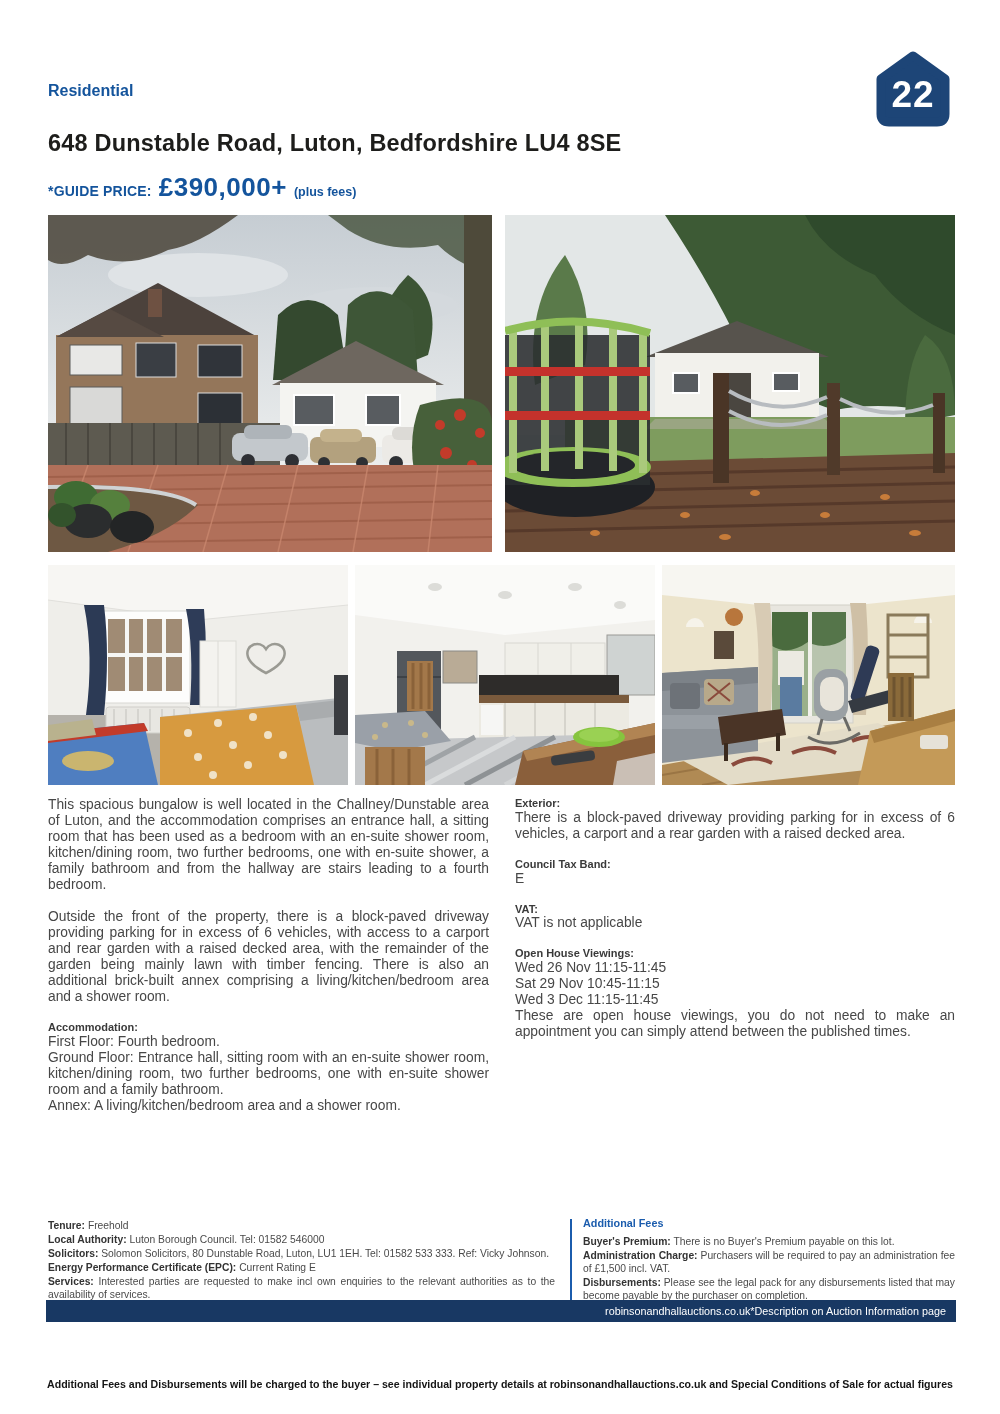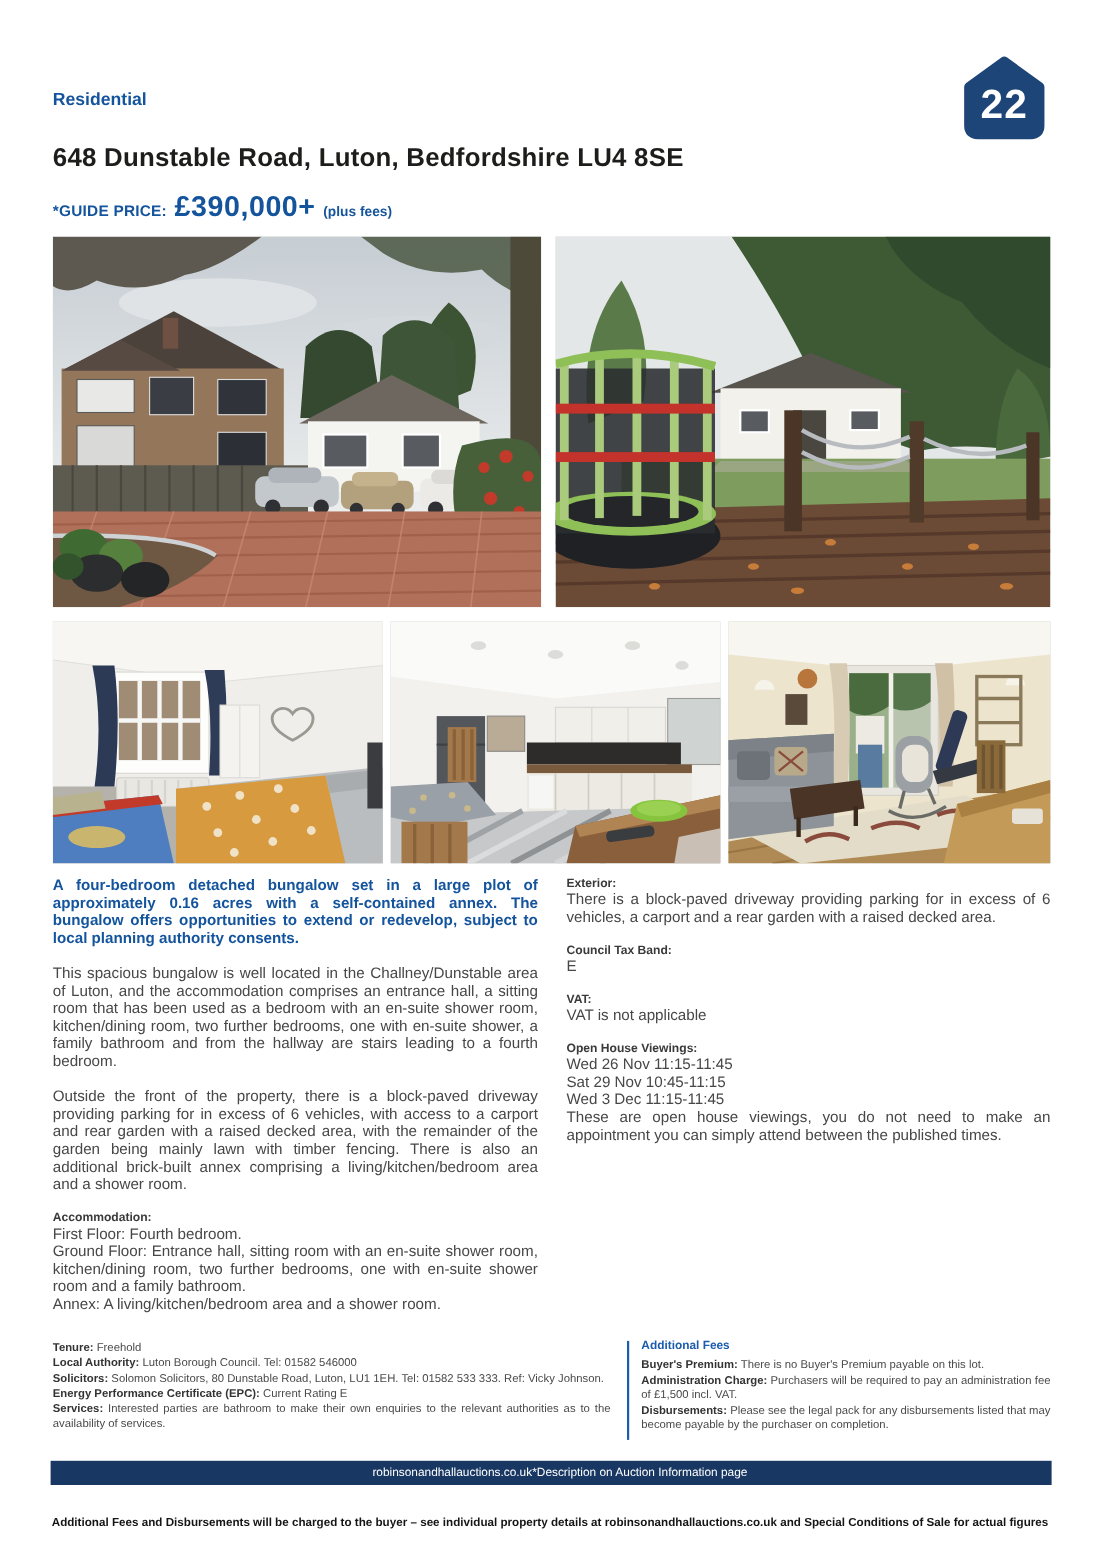--- a/index.html
+++ b/index.html
@@ -46,21 +46,21 @@
   
   .legal{position:absolute;left:48px;top:1219px;width:507px;font-size:10.3px;line-height:1.27;color:#4a4a4a;}
   .legal p{margin:0 0 1px;text-align:justify;}
   .legal b{color:#333333;}
   .fees-divider{position:absolute;left:570px;top:1219px;width:2px;height:90px;background:var(--link-blue);}
   .fees{position:absolute;left:583px;top:1217px;width:372px;font-size:10.3px;line-height:1.27;color:#4a4a4a;}
   .fees h4{margin:0 0 4px;font-size:10.8px;font-weight:bold;color:var(--link-blue);}
   .fees p{margin:0 0 1px;text-align:justify;}
   .fees b{color:#333333;}
   
-  .footerbar{position:absolute;left:46px;top:1328px;width:910px;height:22px;background:var(--footer-navy);display:flex;align-items:center;justify-content:center;color:#ffffff;font-size:10.8px;}
+  .footerbar{position:absolute;left:46px;top:1300px;width:910px;height:22px;background:var(--footer-navy);display:flex;align-items:center;justify-content:flex-end;color:#ffffff;font-size:10.8px;}
   .footerbar .site{margin-left:26px;}
   .footerbar .note{margin-right:10px;}
   .disclaimer{position:absolute;left:0;top:1378px;width:100%;text-align:center;font-size:10.6px;font-weight:bold;color:#151515;}
 </style>
 </head>
 <body>
 
 <div class="page">
 
   <h2 class="category">Residential</h2>
@@ -426,21 +426,20 @@
       <g stroke="#6e5430" stroke-width="3">
           <line x1="232" y1="112" x2="232" y2="152"></line>
           <line x1="240" y1="112" x2="240" y2="152"></line>
           <line x1="248" y1="112" x2="248" y2="152"></line>
         </g>
       <rect x="258" y="170" width="28" height="14" rx="3" fill="#e6e2d8"></rect>
     </svg>
   </div>
 
   <div class="col col-left">
-    <p class="intro">A four-bedroom detached bungalow set in a large plot of approximately 0.16 acres with a self-contained annex. The bungalow offers opportunities to extend or redevelop, subject to local planning authority consents.</p>
     <p>This spacious bungalow is well located in the Challney/Dunstable area of Luton, and the accommodation comprises an entrance hall, a sitting room that has been used as a bedroom with an en-suite shower room, kitchen/dining room, two further bedrooms, one with en-suite shower, a family bathroom and from the hallway are stairs leading to a fourth bedroom.</p>
     <p>Outside the front of the property, there is a block-paved driveway providing parking for in excess of 6 vehicles, with access to a carport and rear garden with a raised decked area, with the remainder of the garden being mainly lawn with timber fencing. There is also an additional brick-built annex comprising a living/kitchen/bedroom area and a shower room.</p>
     <h3>Accommodation:</h3>
     <p class="m0">First Floor: Fourth bedroom.</p>
     <p class="m0">Ground Floor: Entrance hall, sitting room with an en-suite shower room, kitchen/dining room, two further bedrooms, one with en-suite shower room and a family bathroom.</p>
     <p class="m0">Annex: A living/kitchen/bedroom area and a shower room.</p>
   </div>
 
   <div class="col col-right">
     <h3>Exterior:</h3>
@@ -454,21 +453,21 @@
     <p class="m0">Sat 29 Nov 10:45-11:15</p>
     <p class="m0">Wed 3 Dec 11:15-11:45</p>
     <p class="m0">These are open house viewings, you do not need to make an appointment you can simply attend between the published times.</p>
   </div>
 
   <div class="legal">
     <p><b>Tenure:</b> <span>Freehold</span></p>
     <p><b>Local Authority:</b> <span>Luton Borough Council. Tel: 01582 546000</span></p>
     <p><b>Solicitors:</b> <span>Solomon Solicitors, 80 Dunstable Road, Luton, LU1 1EH. Tel: 01582 533 333. Ref: Vicky Johnson.</span></p>
     <p><b>Energy Performance Certificate (EPC):</b> <span>Current Rating E</span></p>
-    <p><b>Services:</b> <span>Interested parties are bathroom to make their own enquiries to the relevant authorities as to the availability of services.</span></p>
+    <p><b>Services:</b> <span>Interested parties are requested to make incl own enquiries to the relevant authorities as to the availability of services.</span></p>
   </div>
 
   <div class="fees-divider"></div>
 
   <div class="fees">
     <h4>Additional Fees</h4>
     <p><b>Buyer's Premium:</b> <span>There is no Buyer's Premium payable on this lot.</span></p>
     <p><b>Administration Charge:</b> <span>Purchasers will be required to pay an administration fee of £1,500 incl. VAT.</span></p>
     <p><b>Disbursements:</b> <span>Please see the legal pack for any disbursements listed that may become payable by the purchaser on completion.</span></p>
   </div>

